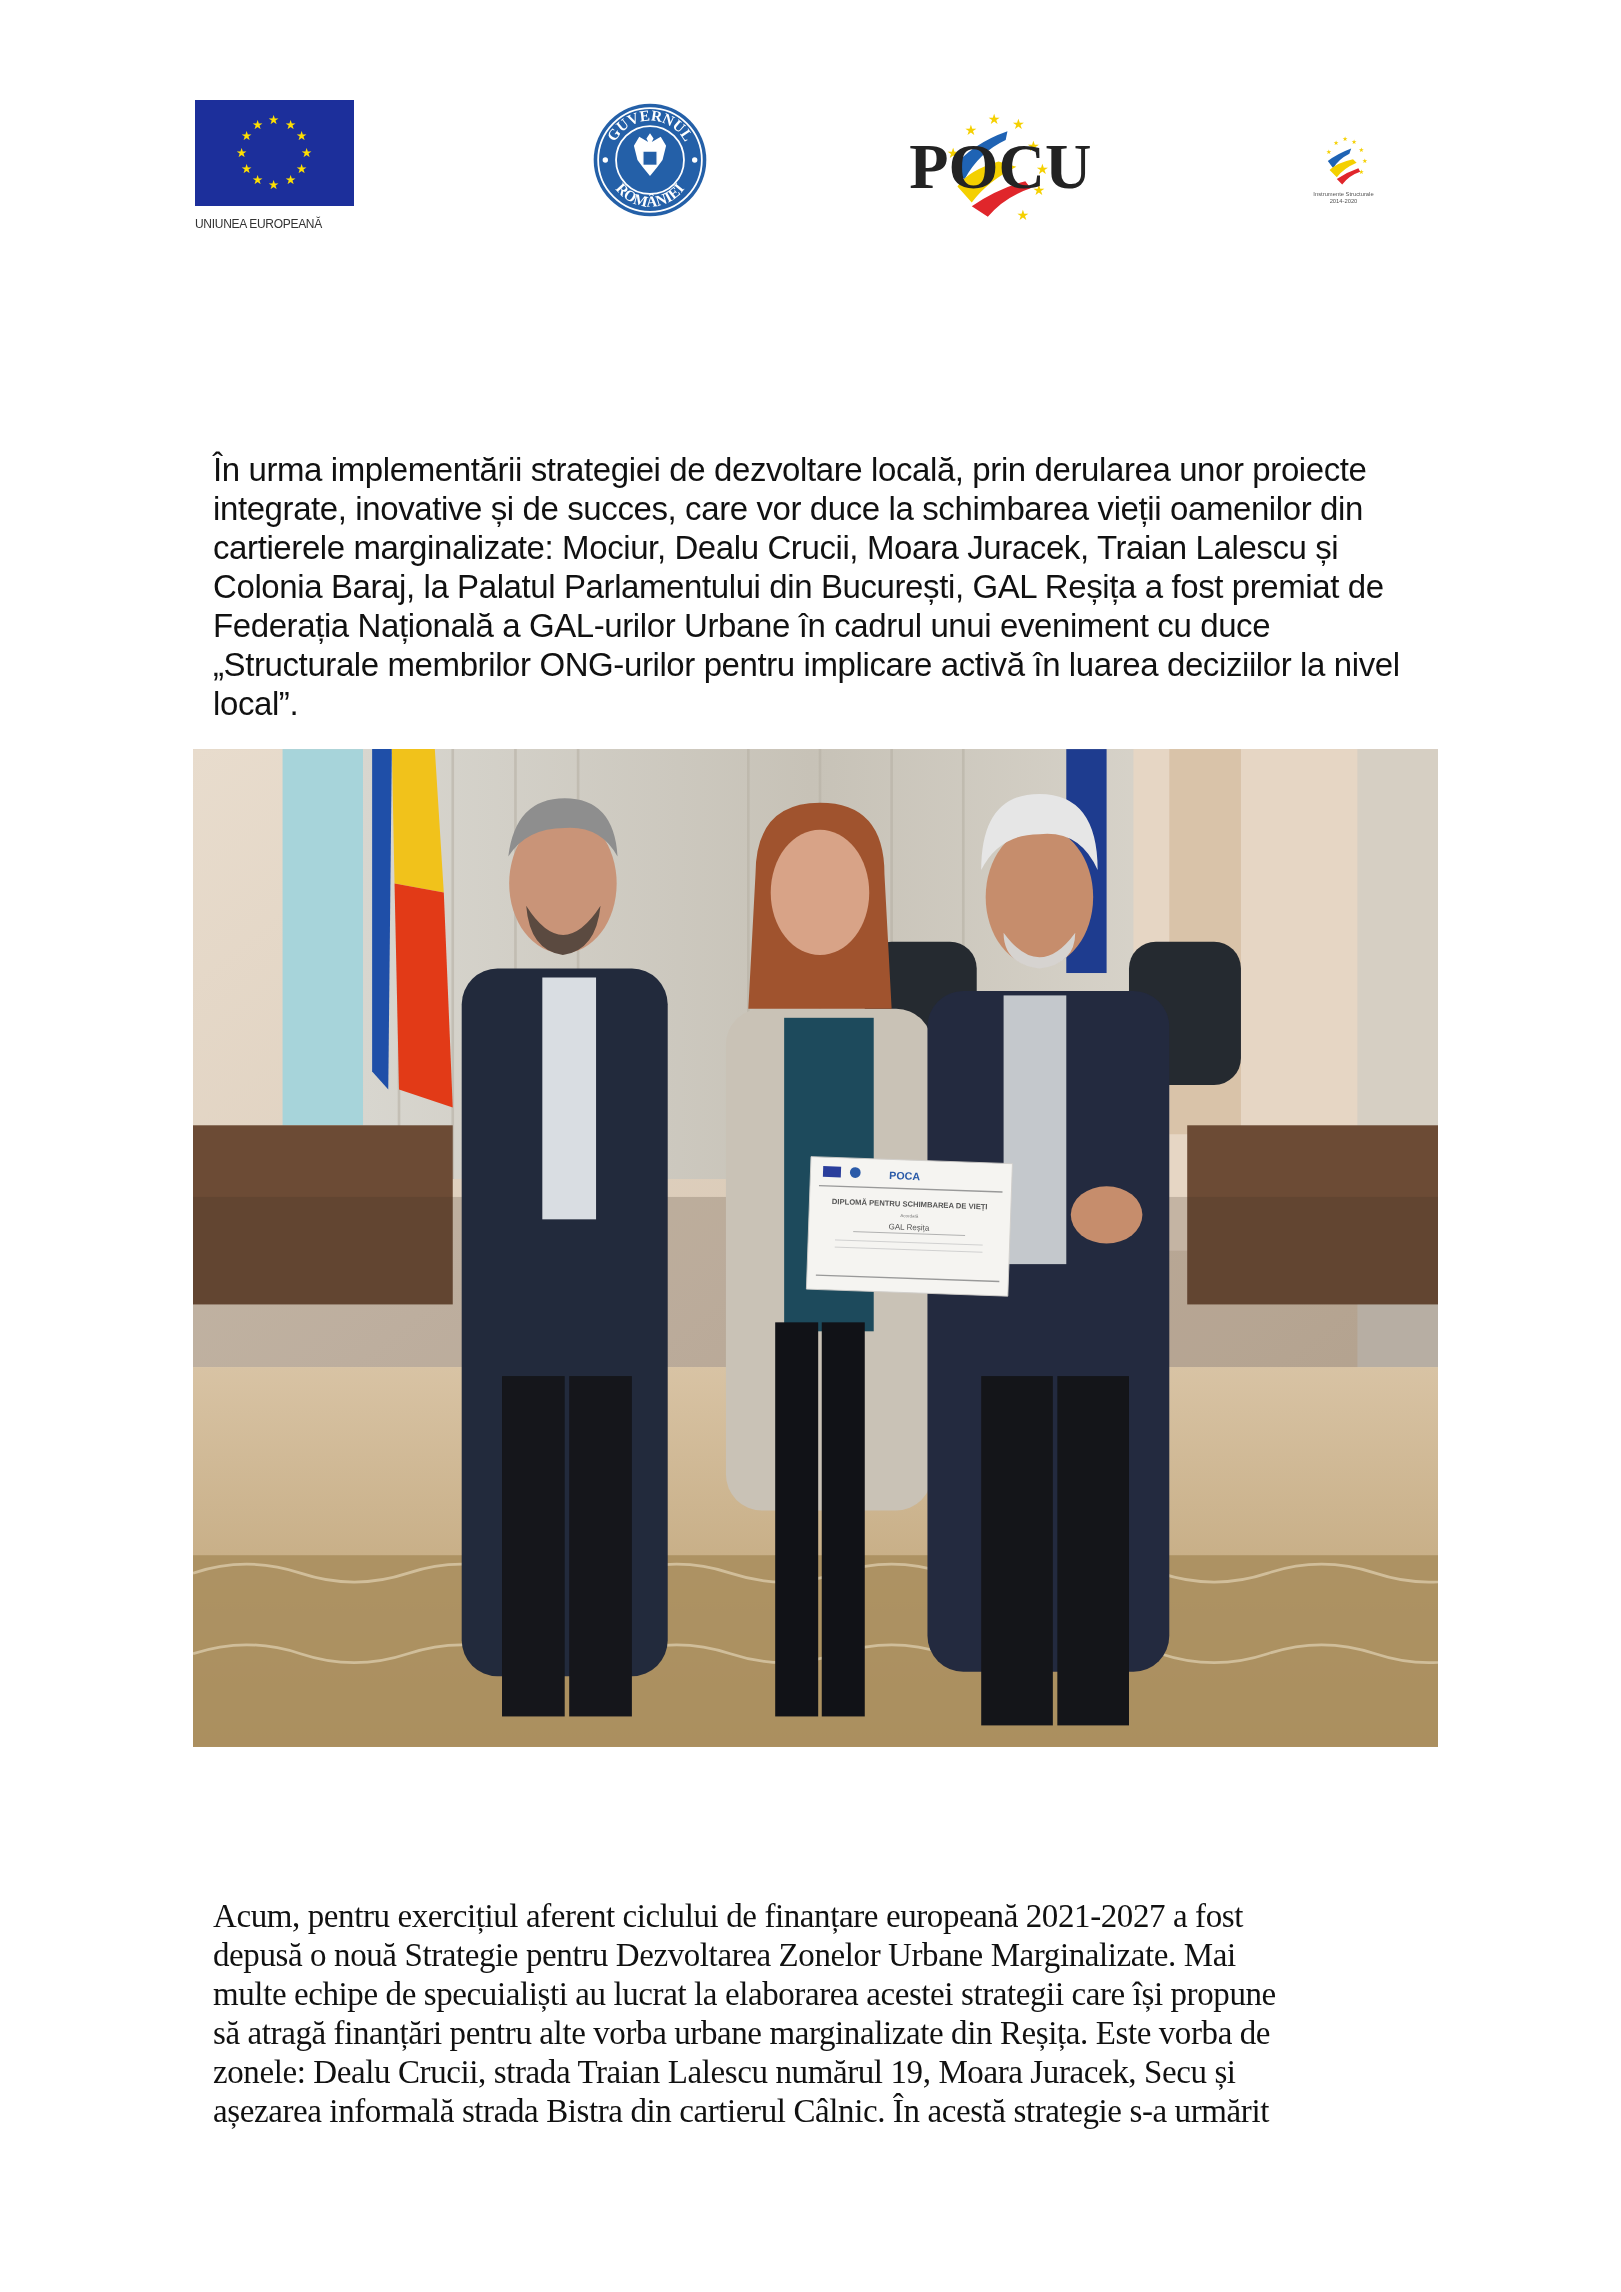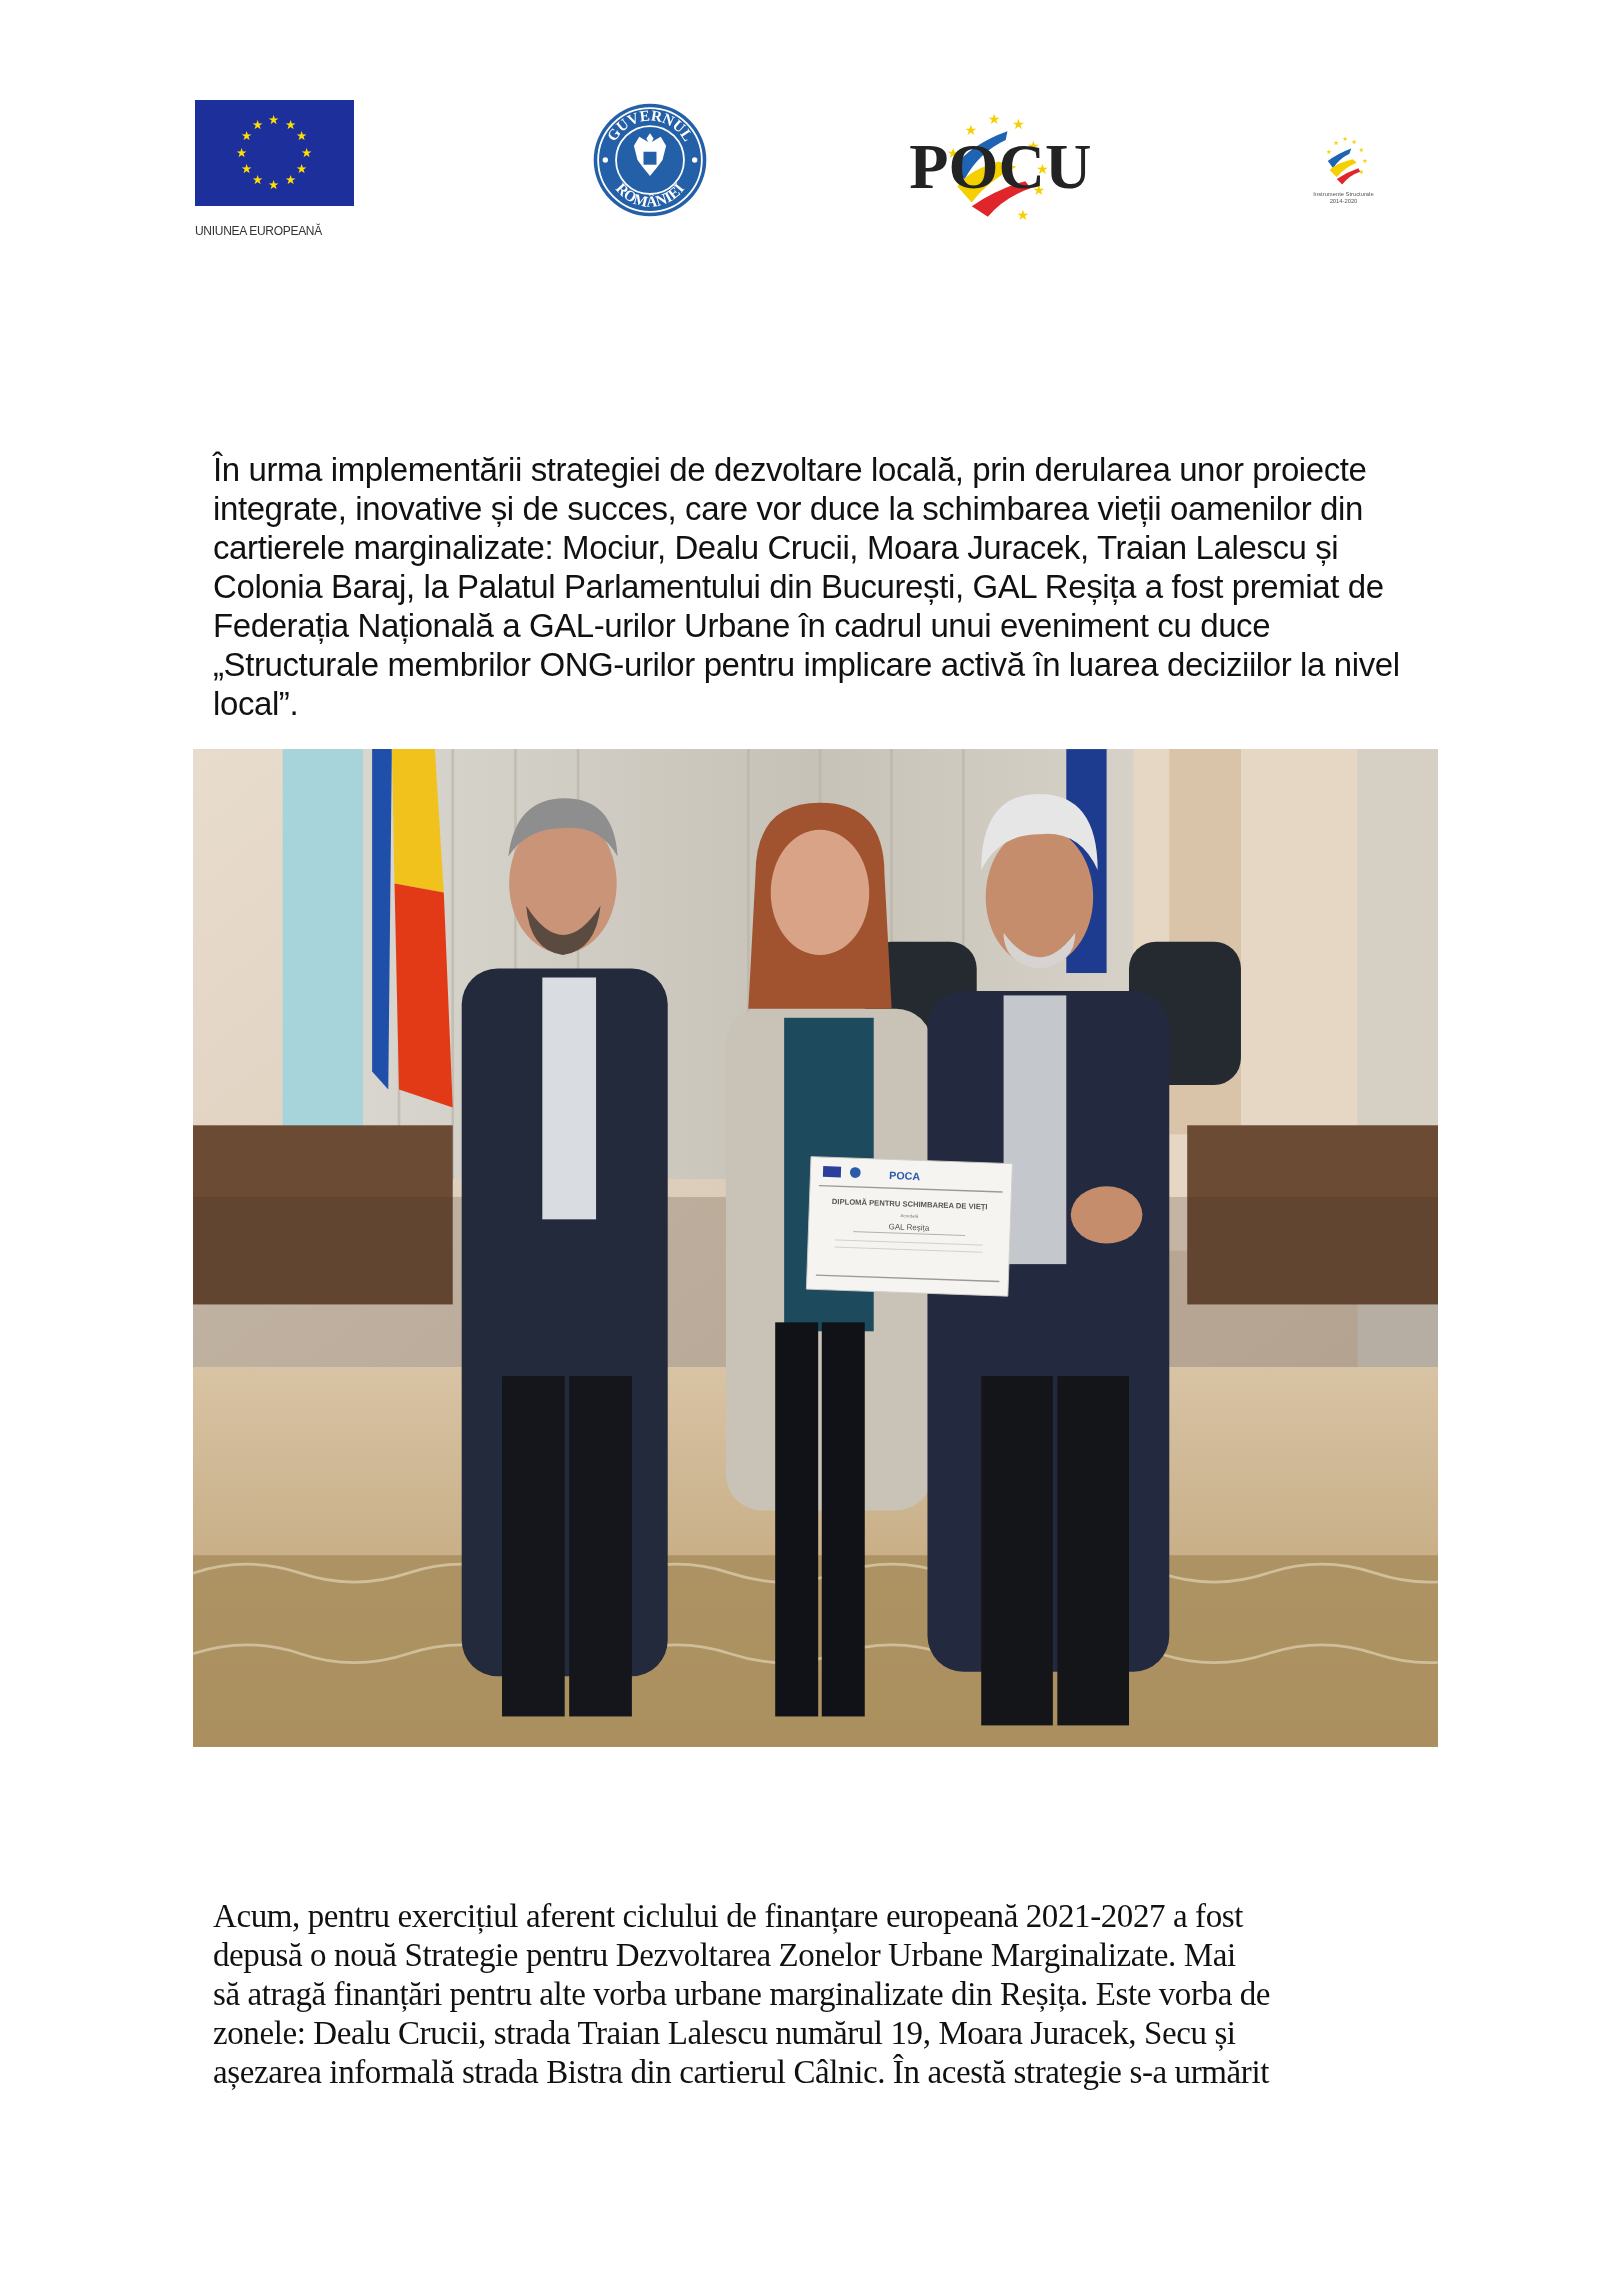--- a/index.html
+++ b/index.html
@@ -3,21 +3,21 @@
 <meta charset="utf-8">
 <style>
   html, body { margin: 0; padding: 0; background: #ffffff; }
   body { width: 1622px; height: 2293px; position: relative; overflow: hidden;
          font-family: "Liberation Sans", sans-serif; color: #111; }
   .logo { position: absolute; }
   
   #eu { left: 195px; top: 100px; width: 161px; }
   #eu .flag { width: 159px; height: 106px; background: #1c2f9b; position: relative; }
   #eu .flag span { position: absolute; color: #ffe000; font-size: 12.5px; line-height: 12.5px; }
-  #eu .caption { font-size: 12px; color: #333; letter-spacing: -0.3px; margin-top: 18px; white-space: nowrap; }
+  #eu .caption { font-size: 12px; color: #333; letter-spacing: -0.3px; margin-top: 11px; white-space: nowrap; }
   
   #gov { left: 591px; top: 101px; width: 118px; height: 118px; }
   
   #pocu { left: 882px; top: 99px; width: 242px; height: 125px; }
   
   #is { left: 1290px; top: 134px; width: 107px; height: 90px; text-align: center; }
   #is .caption { font-size: 5.8px; color: #555; line-height: 7.2px; }
 
   .para { position: absolute; left: 193px; width: 1272px; font-size: 33px; line-height: 39px;
           color: #111; letter-spacing: -0.4px; margin-left: 20px; }
@@ -218,17 +218,18 @@
       <line x1="30" y1="92" x2="195" y2="92" stroke="#ccc"></line>
       <line x1="30" y1="100" x2="195" y2="100" stroke="#ccc"></line>
       <line x1="10" y1="132" x2="215" y2="132" stroke="#999" stroke-width="1.5"></line>
     </g>
   </svg>
 </div>
 
 <div id="p2" class="para">
   <span class="ln">Acum, pentru exercițiul aferent ciclului de finanțare europeană 2021-2027 a fost</span>
   <span class="ln">depusă o nouă Strategie pentru Dezvoltarea Zonelor Urbane Marginalizate.  Mai</span>
+  <span class="ln">multe echipe de specuialiști au lucrat la elaborarea acestei strategii care își propune</span>
   <span class="ln">să atragă finanțări pentru alte vorba urbane marginalizate din Reșița. Este vorba de</span>
   <span class="ln">zonele: Dealu Crucii, strada Traian Lalescu numărul 19, Moara Juracek, Secu și</span>
   <span class="ln">așezarea informală strada Bistra din cartierul Câlnic. În acestă strategie s-a urmărit</span>
 </div>
 
 
 </body></html>

